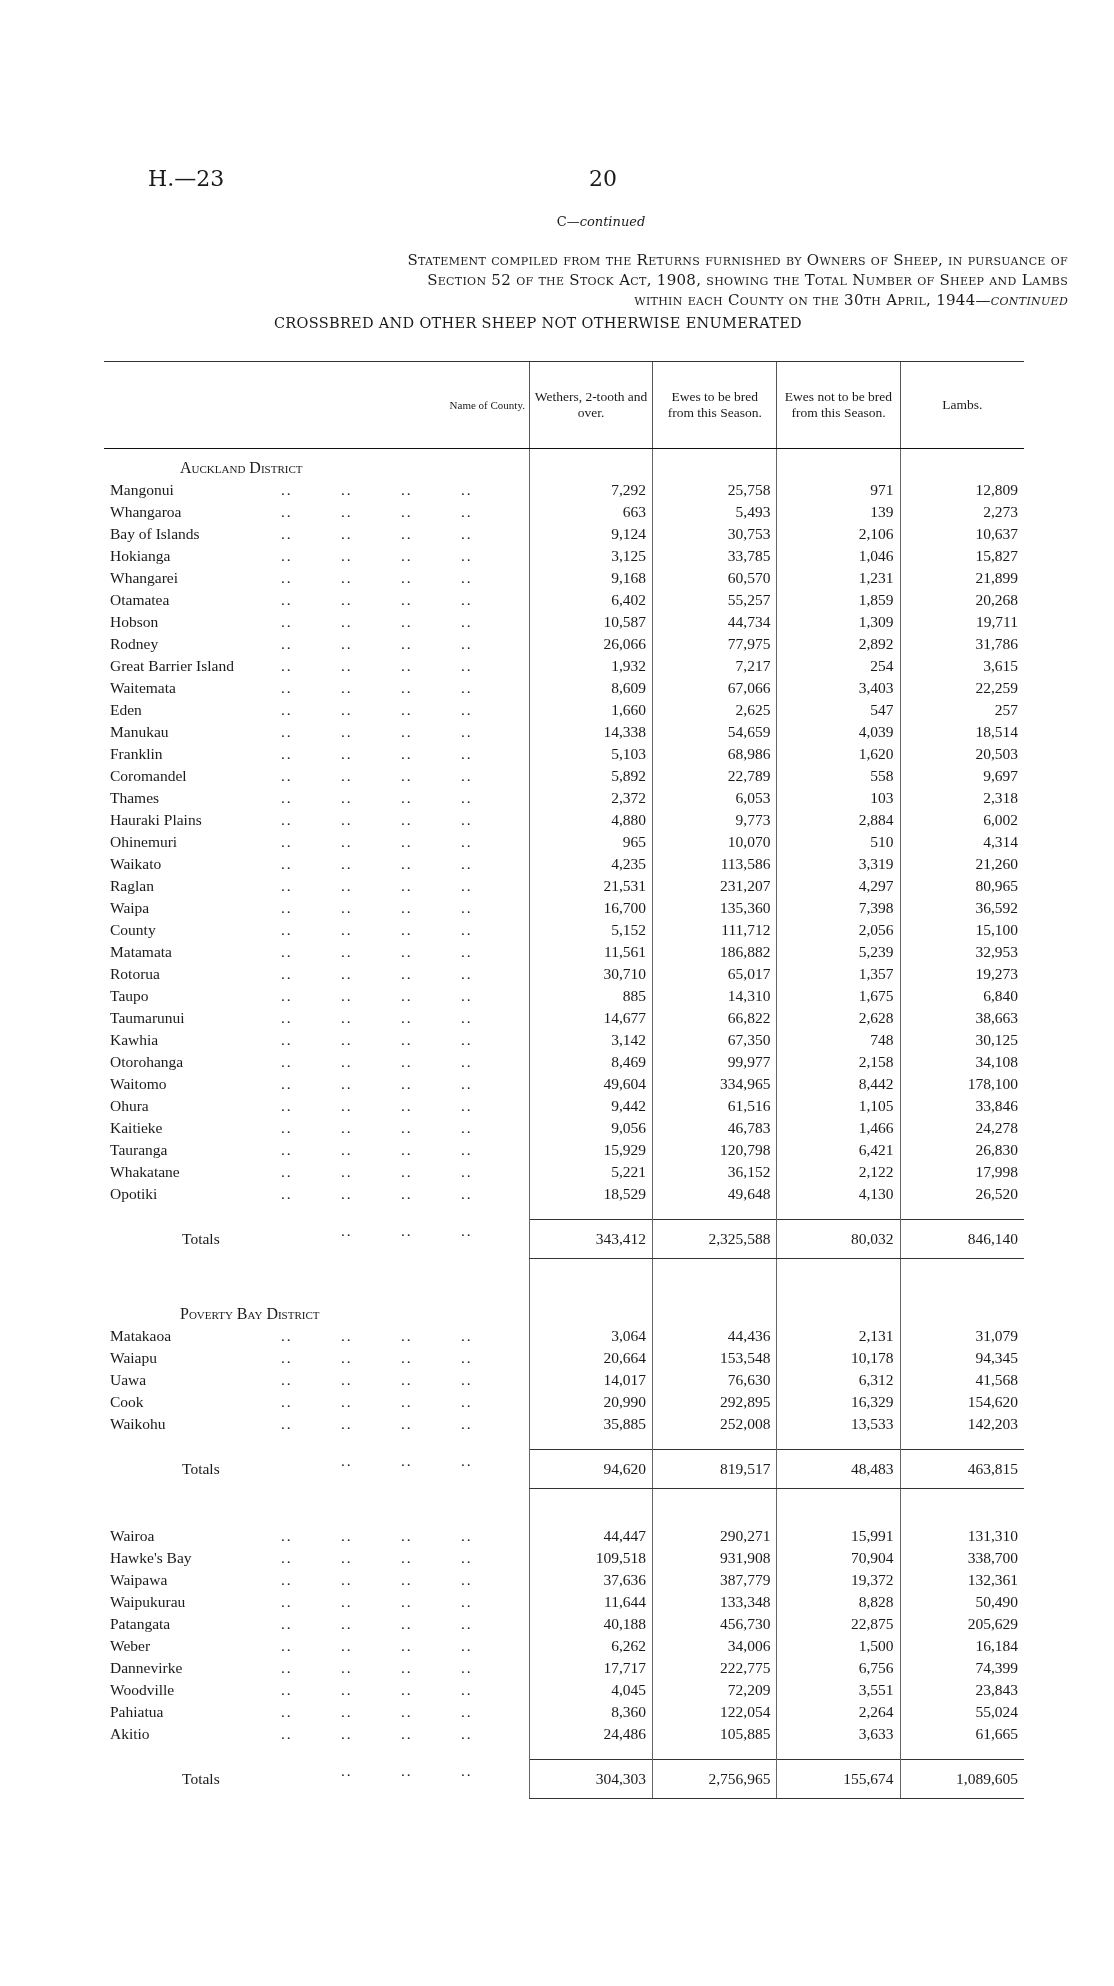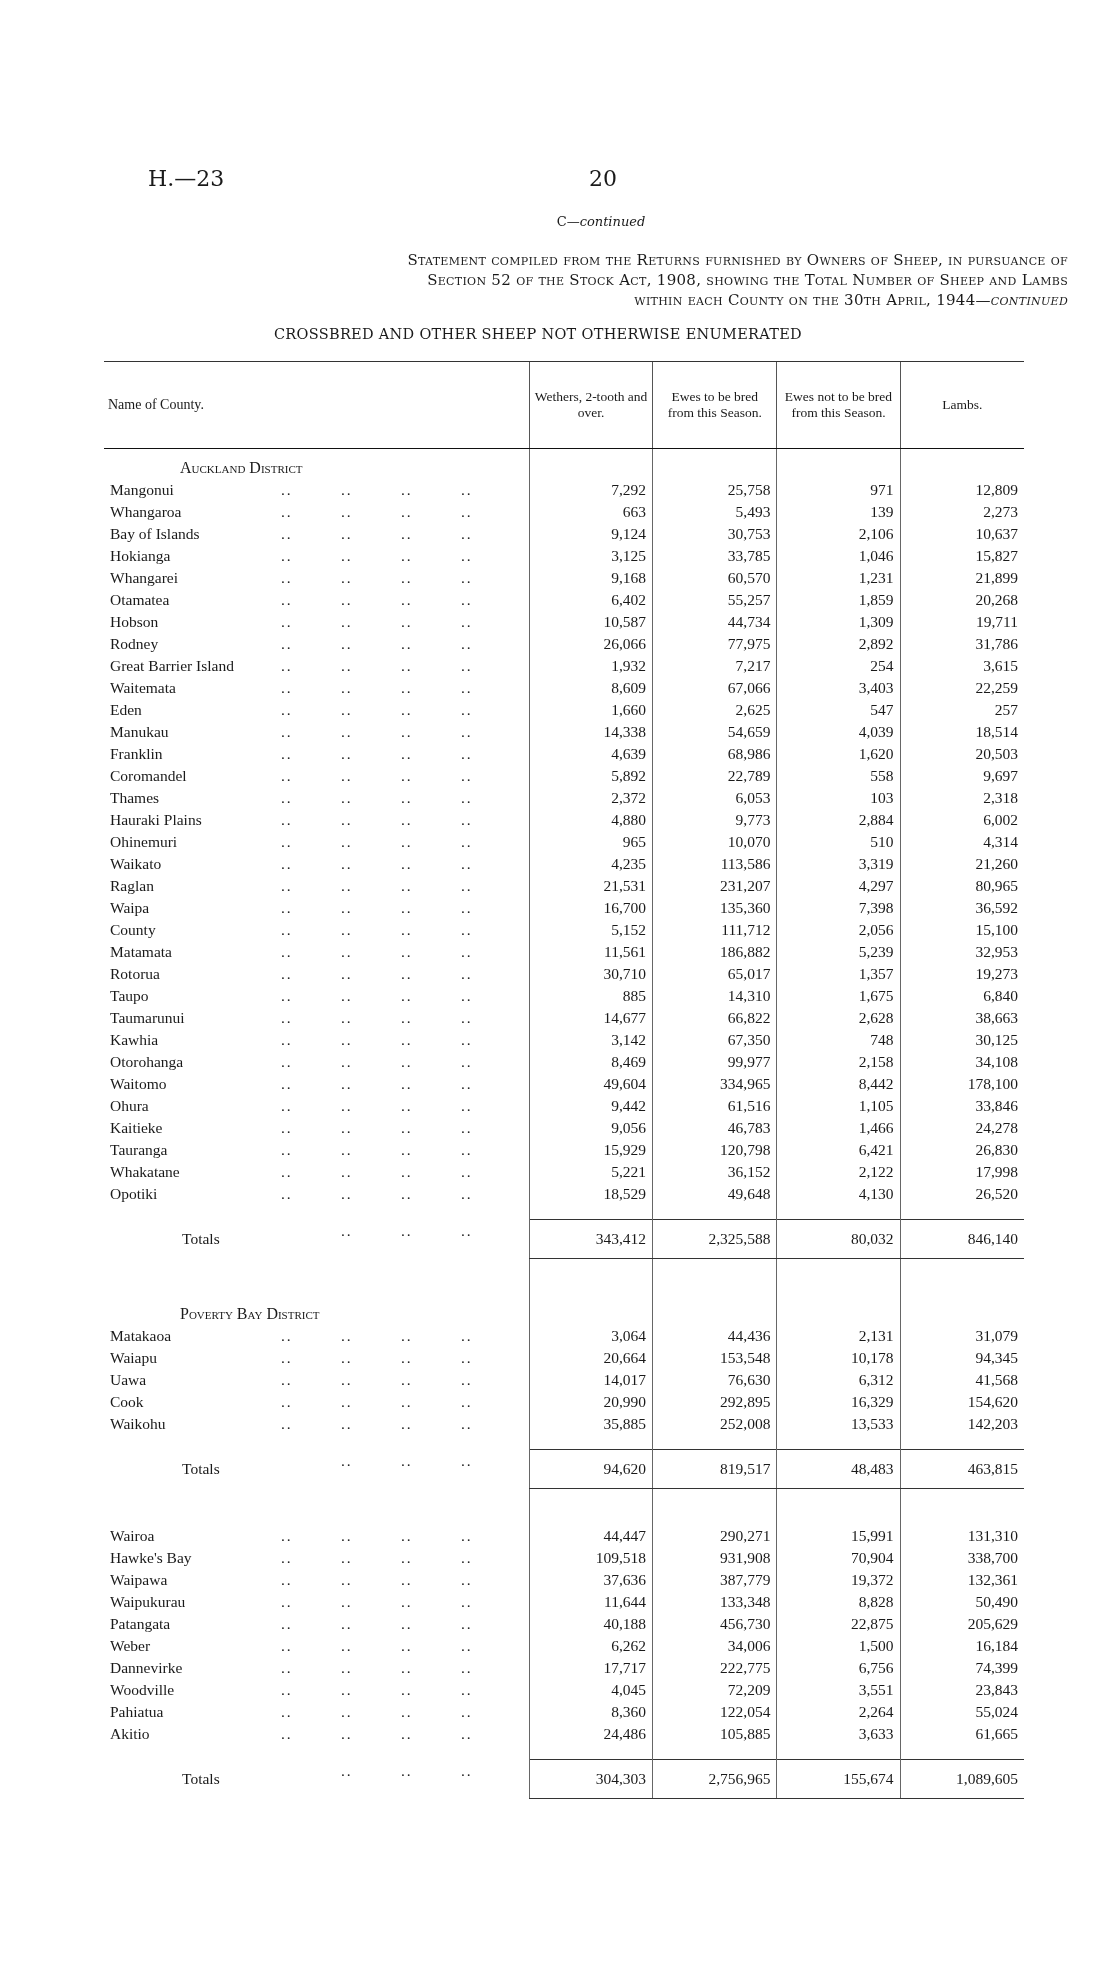--- a/index.html
+++ b/index.html
@@ -5,25 +5,25 @@
   html, body { margin:0; padding:0; background:#ffffff; }
   body { width:1114px; height:1986px; position:relative; font-family:"DejaVu Serif","Liberation Serif",serif; color:#1a1a1a; overflow:hidden; }
   .abs { position:absolute;margin-left:44px; }
   .ref { left:104px; top:166px; font-size:22px; }
   .pageno { left:545px; top:166px; font-size:22px; }
   .cont { left:0; width:1114px; top:214px; text-align:center; font-size:13px; }
   .cont i { font-style:italic; }
   .stmt { left:104px; top:250px; width:920px; font-size:15px; line-height:20px; font-variant:small-caps; letter-spacing:0.3px; }
   .stmt p { margin:0;text-align:right; }
   .stmt .ind { padding-left:44px; }
-  .subttl { left:0; width:988px; top:326px; text-align:center; font-size:14.5px; letter-spacing:0.3px; }
+  .subttl { left:0; width:988px; top:315px; text-align:center; font-size:14.5px; letter-spacing:0.3px; }
 
   table.t { position:absolute; left:104px; top:361px; width:920px; border-collapse:collapse; font-size:15.5px; font-family:"Liberation Serif","DejaVu Serif",serif; }
   .t th { font-weight:normal; font-size:13.5px; line-height:16px; vertical-align:middle; text-align:center; padding:0 4px; height:86px; border-top:1.5px solid #333; border-bottom:1.5px solid #111; }
-  .t th.name { text-align:left; font-size:14px; }
+  .t th.name { text-align:right; font-size:11px; }
   .t th.c { border-left:1px solid #555; }
   .t td { padding:0 6px; height:22px; line-height:22px; white-space:nowrap; }
   .t td.num { text-align:right; border-left:1px solid #666; width:118px; }
   .t td.name { position:relative; width:370px; }
   .t .dots { position:absolute; top:0; right:8px; left:0; display:flex; justify-content:flex-end; gap:0; }
   .t .dots span { display:inline-block; width:60px; text-align:left; letter-spacing:2px; }
   .t .lbl { background:#fff; position:relative; z-index:1; padding-right:6px; }
   .t tr.district td.name { font-variant:small-caps; padding-left:76px; font-size:16px; height:30px; vertical-align:bottom; }
   .t tr.gap td { height:14px; }
   .t tr.total td { height:38px; }
@@ -208,21 +208,21 @@
         <td class="num">4,039</td>
         <td class="num">18,514</td>
       </tr>
       <tr>
         <td class="name"><span class="dots">
             <span>..</span>
             <span>..</span>
             <span>..</span>
             <span>..</span>
           </span><span class="lbl">Franklin</span></td>
-        <td class="num">4,639</td>
+        <td class="num">5,103</td>
         <td class="num">68,986</td>
         <td class="num">1,620</td>
         <td class="num">20,503</td>
       </tr>
       <tr>
         <td class="name"><span class="dots">
             <span>..</span>
             <span>..</span>
             <span>..</span>
             <span>..</span>

